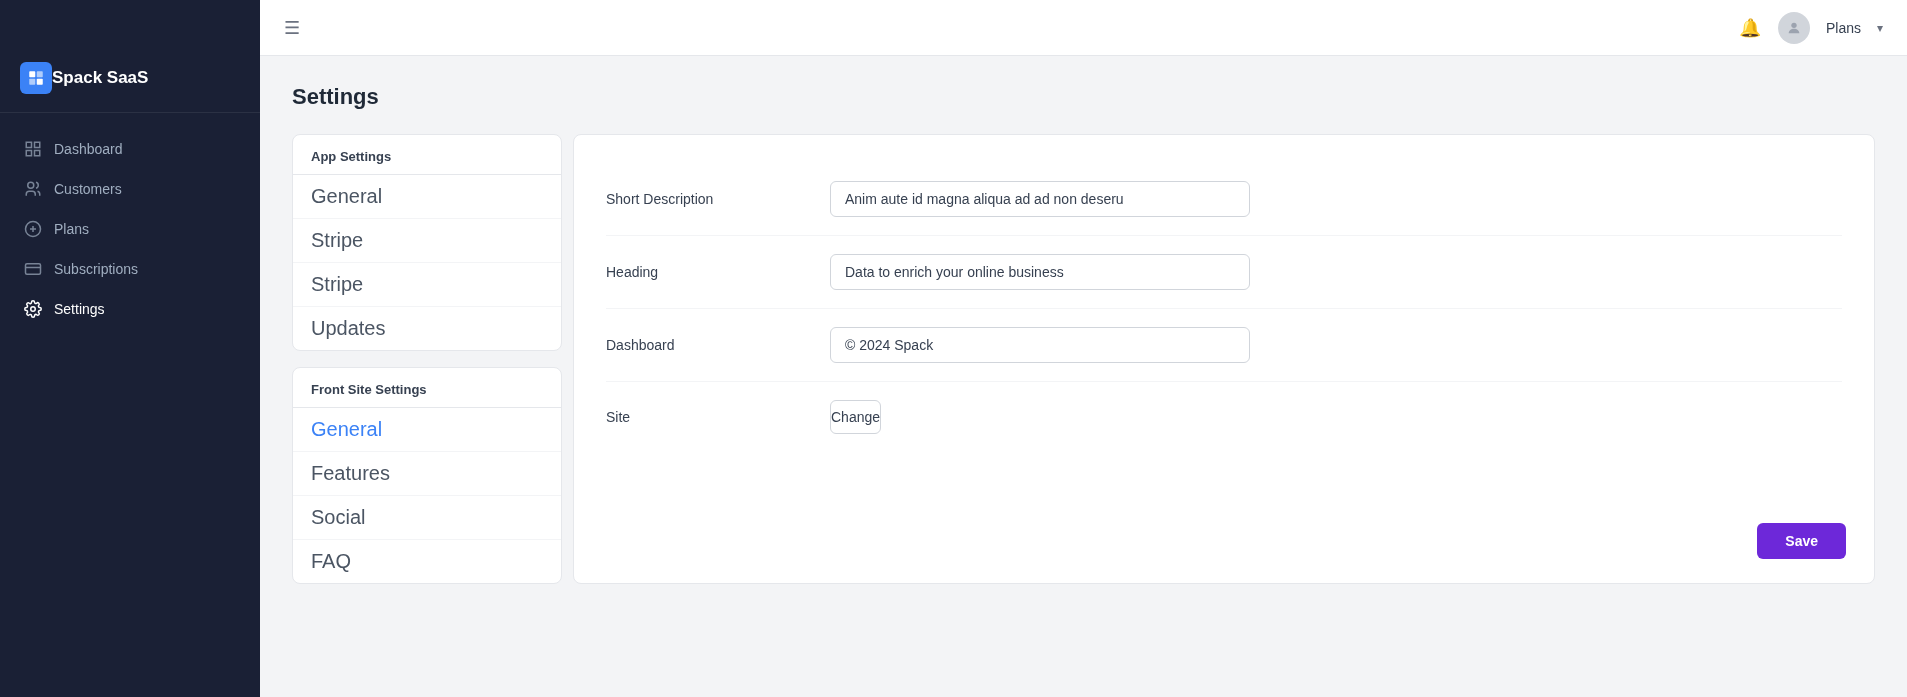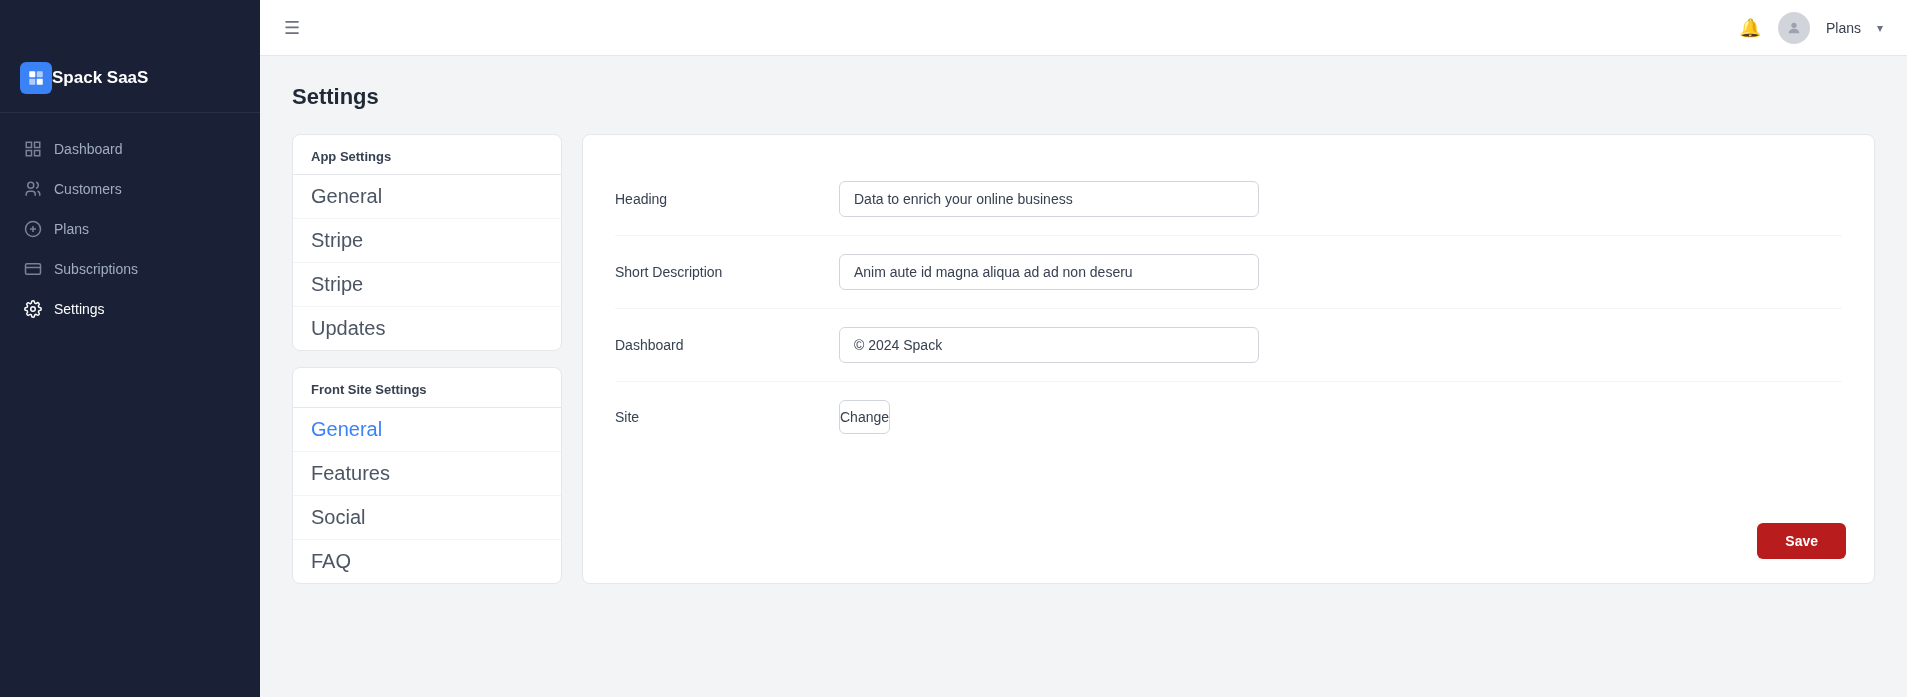--- a/index.html
+++ b/index.html
@@ -113,21 +113,21 @@
     }
     .page-title {
       font-size: 22px;
       font-weight: 600;
       color: #1f2937;
       margin-bottom: 24px;
     }
 
     .settings-layout {
       display: flex;
-      gap: 20px;
+      gap: 11px;
     }
 
     
     .settings-left {
       width: 270px;
       flex-shrink: 0;
       display: flex;
       flex-direction: column;
       gap: 16px;
     }
@@ -198,21 +198,21 @@
       border-radius: 6px;
       padding: 8px 0;
       font-size: 14px;
       color: #374151;
       cursor: pointer;
     }
     .save-btn {
       position: absolute;
       bottom: 24px;
       right: 28px;
-      background: #b91c1c;
+      background: #6d28d9;
       color: #fff;
       border: none;
       border-radius: 6px;
       padding: 10px 28px;
       font-size: 14px;
       font-weight: 600;
       cursor: pointer;
     }
   </style>
 </head>
@@ -313,27 +313,27 @@
           <a class="settings-nav-item active">General</a>
           <a class="settings-nav-item">Features</a>
           <a class="settings-nav-item">Social</a>
           <a class="settings-nav-item">FAQ</a>
         </div>
       </div>
 
       <div class="settings-right">
 
         <div class="form-row">
+          <label class="form-label">Short Description</label>
+          <input class="form-input" value="Anim aute id magna aliqua ad ad non deseru" style="">
+        </div>
+
+        <div class="form-row">
           <label class="form-label">Heading</label>
           <input class="form-input" value="Data to enrich your online business" style="">
-        </div>
-
-        <div class="form-row">
-          <label class="form-label">Short Description</label>
-          <input class="form-input" value="Anim aute id magna aliqua ad ad non deseru" style="">
         </div>
 
         <div class="form-row">
           <label class="form-label">Dashboard</label>
           <input class="form-input" value="© 2024 Spack" style="">
         </div>
 
         <div class="form-row">
           <label class="form-label">Site</label>
           <button class="change-btn">Change</button>

